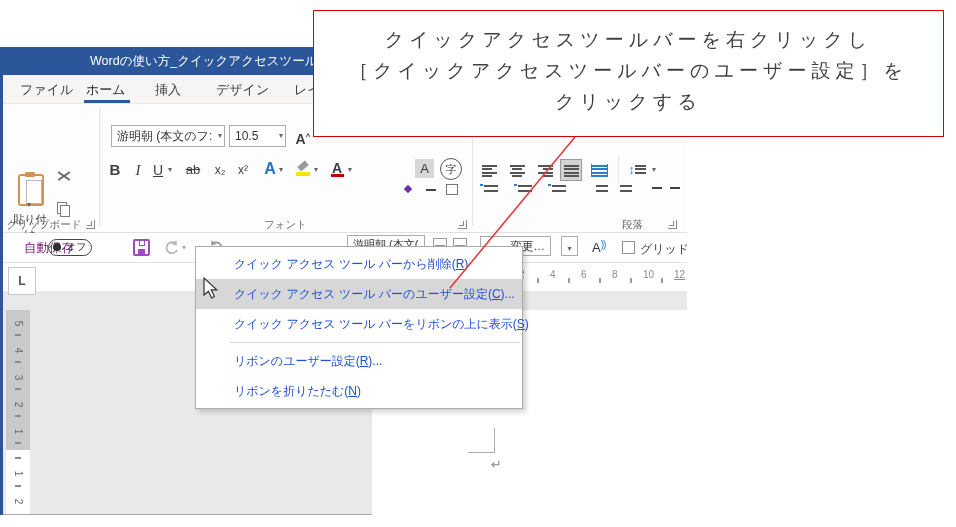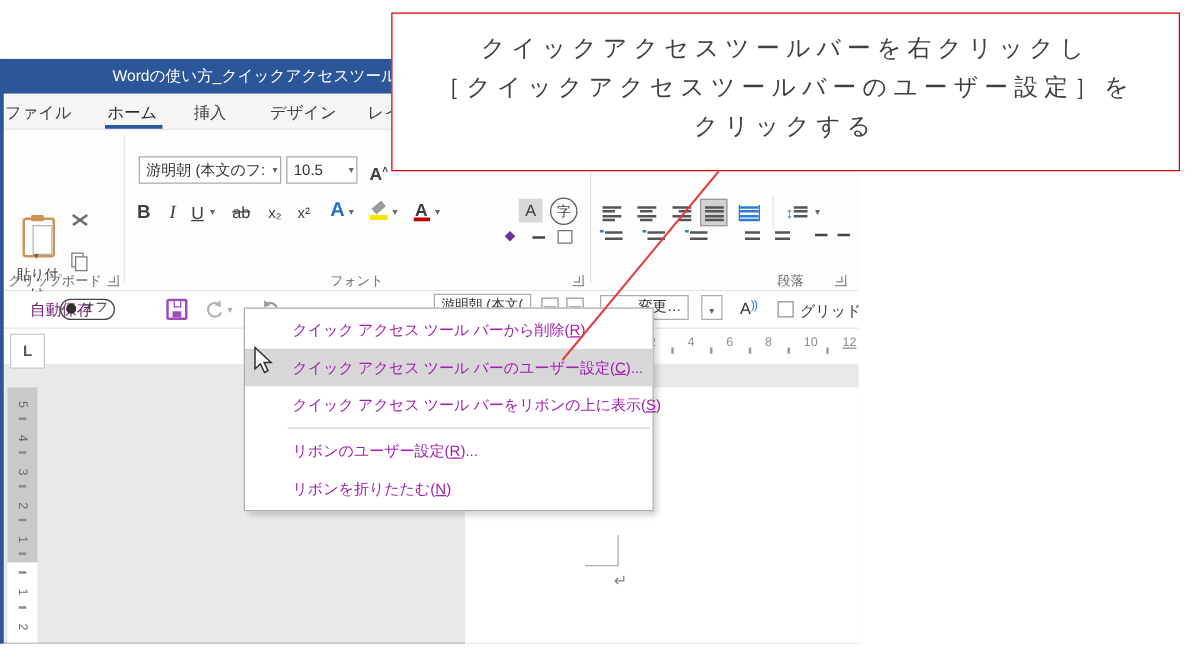--- a/index.html
+++ b/index.html
@@ -80,21 +80,21 @@
   #page{left:372px;top:263px;width:315px;height:205px;background:#fff;}
   #vruler-gray{left:6px;top:263px;width:24px;height:140px;background:#c9c9c9;}
   #vruler-white{left:6px;top:403px;width:24px;height:64px;background:#fff;}
   .vnum{position:absolute;left:6px;font-size:10px;color:#6a6a6a;transform:rotate(90deg);width:12px;text-align:center;}
   .vtick{position:absolute;left:9px;width:6px;height:1.5px;background:#8a8a8a;}
   #corner-mark{left:468px;top:381px;width:27px;height:25px;border-right:1px solid #adadad;border-bottom:1px solid #adadad;box-sizing:border-box;}
   #para-mark{left:491px;top:410px;font-size:13px;color:#8a8a8a;}
   
   #menu{position:absolute;left:195px;top:199px;width:328px;background:#fff;border:1px solid #acacac;
         box-shadow:3px 3px 5px rgba(0,0,0,.18);z-index:30;padding:2px 0;box-sizing:border-box;}
-  .menu-item{height:30px;line-height:30px;font-size:12px;color:#a21caf;padding-left:38px;white-space:nowrap;}
+  .menu-item{height:30px;line-height:30px;font-size:12px;color:#1d4ed8;padding-left:38px;white-space:nowrap;}
   .menu-item.hl{background:#d7d7d7;}
   .menu-sep{height:1px;background:#d4d4d4;margin:3px 2px 3px 34px;}
   
   #leader-svg{position:absolute;left:0;top:0;z-index:45;pointer-events:none;}
   #cursor{position:absolute;left:202px;top:277px;z-index:35;}
   #callout{position:absolute;left:313px;top:10px;width:631px;height:127px;background:#fff;border:1.5px solid #d40000;
            box-sizing:border-box;z-index:50;text-align:center;padding-top:13px;
            font-family:"DejaVu Sans Mono","DejaVu Sans",monospace,sans-serif;}
   #callout div{font-size:19px;line-height:31px;letter-spacing:5px;color:#3f3f3f;white-space:nowrap;}
 </style>
@@ -104,21 +104,21 @@
 <div id="app">
 
   <div id="win">
     <div id="left-edge" class="abs"></div>
 
     <div id="titlebar" class="abs">
       <span>Wordの使い方_クイックアクセスツールバー</span>
     </div>
 
     <div id="tabrow" class="abs">
-      <span class="tab" style="left:4px">ファイル</span>
+      <span class="tab" style="left:20px">ファイル</span>
       <span class="tab" style="left:86px;color:#262626">ホーム</span>
       <span class="tab" style="left:155px">挿入</span>
       <span class="tab" style="left:216px">デザイン</span>
       <span class="tab" style="left:294px">レイアウト</span>
       <span id="tab-underline"></span>
     </div>
 
     <div id="ribbon" class="abs">
 
       <div id="paste-icon" class="abs">

